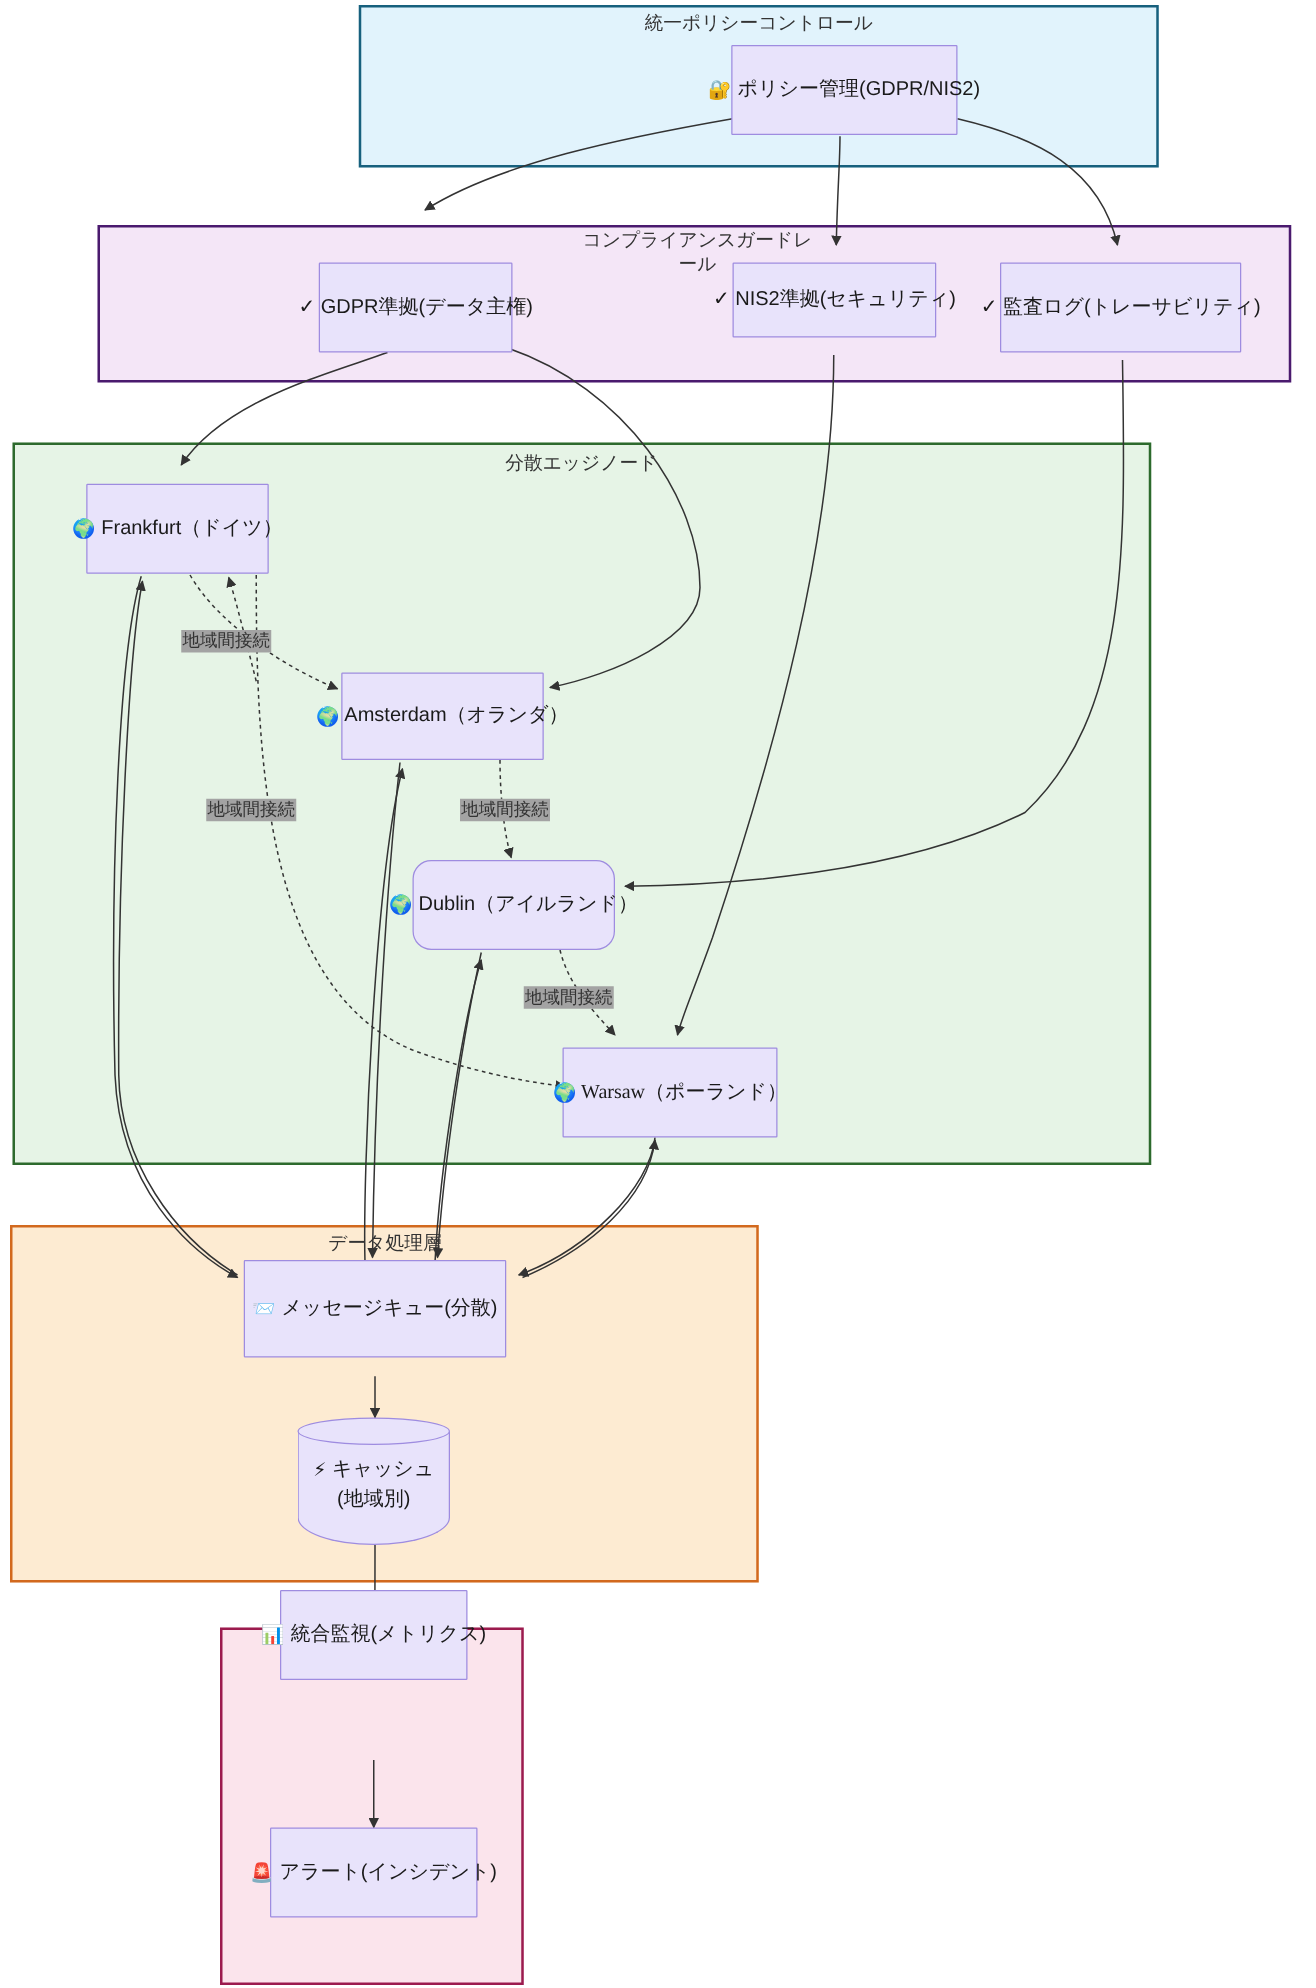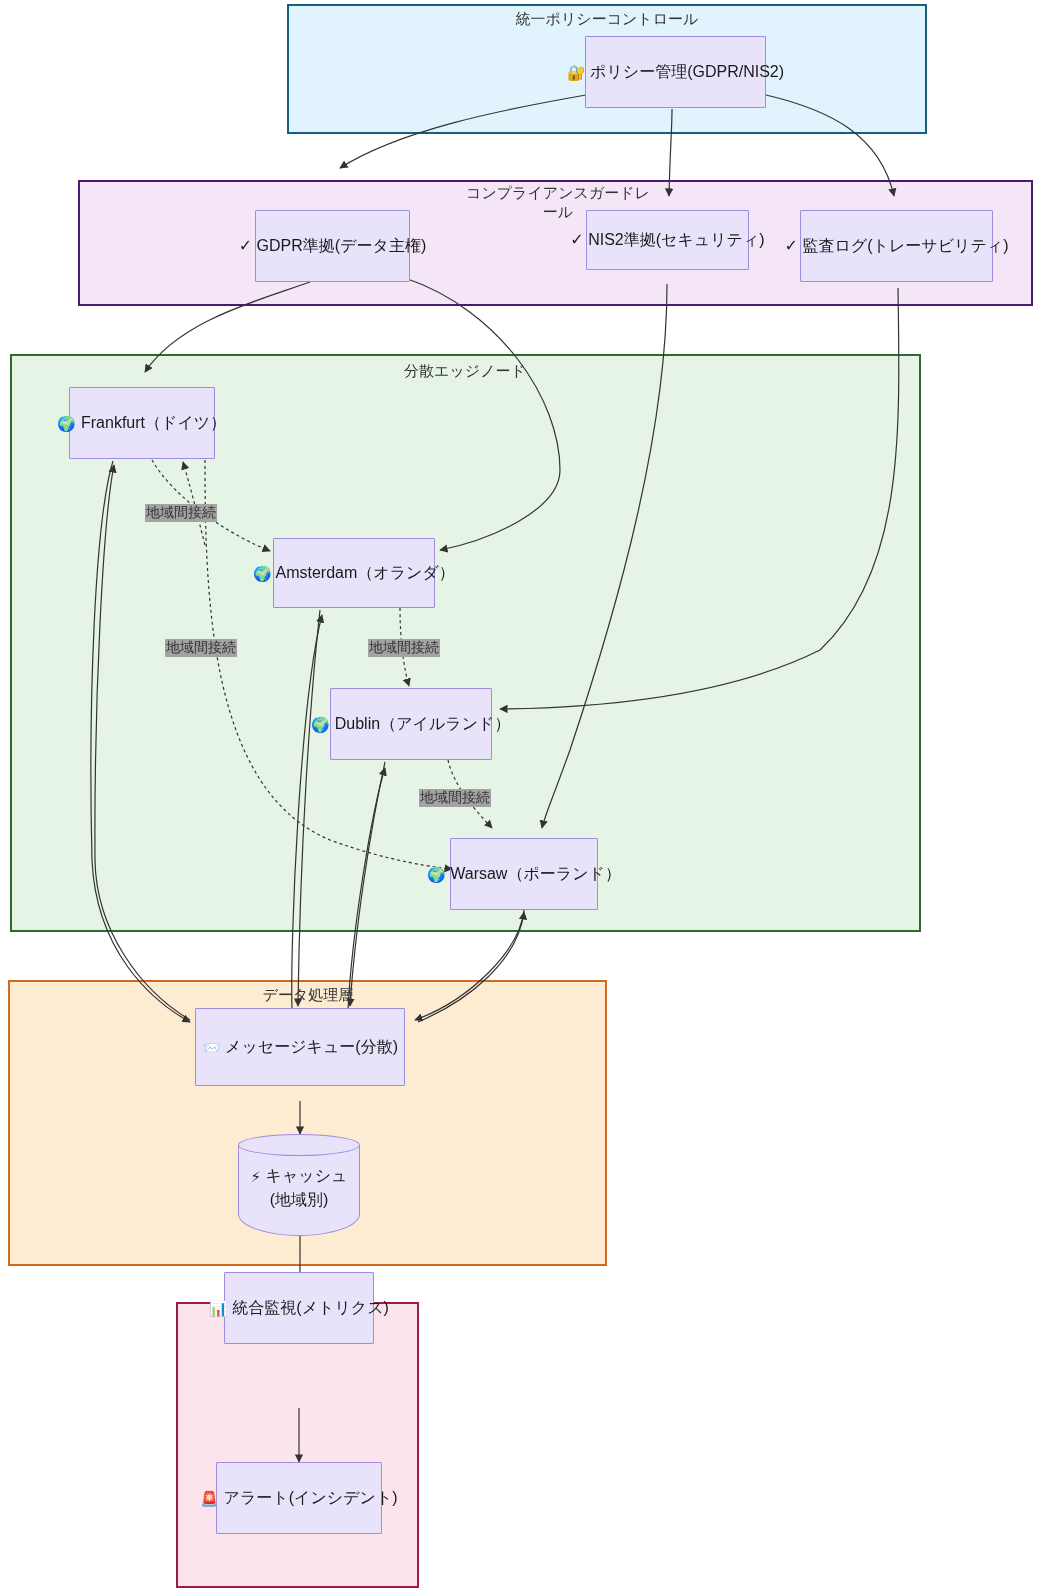--- a/index.html
+++ b/index.html
@@ -223,29 +223,29 @@
   </div>
 
   <div class="node" style="left:273px; top:538px; width:162px; height:70px;">
     <div class="l1">
       <span class="emoji">🌍</span>
       <span>Amsterdam</span>
     </div>
     <div class="l2">（オランダ）</div>
   </div>
 
-  <div class="node" style="left:330px; top:688px; width:162px; height:72px;">
+  <div class="node" style="left:330px; top:688px; width:162px; height:72px;border-radius:15px;">
     <div class="l1">
       <span class="emoji">🌍</span>
       <span>Dublin</span>
     </div>
     <div class="l2">（アイルランド）</div>
   </div>
 
-  <div class="node" style="left:450px; top:838px; width:148px; height:72px;">
+  <div class="node" style="left:450px; top:838px; width:172px; height:72px;font-family:Liberation Serif, serif;">
     <div class="l1">
       <span class="emoji">🌍</span>
       <span>Warsaw</span>
     </div>
     <div class="l2">（ポーランド）</div>
   </div>
 
   <div class="node" style="left:195px; top:1008px; width:210px; height:78px;">
     <div class="l1">
       <span class="emoji">📨</span>

